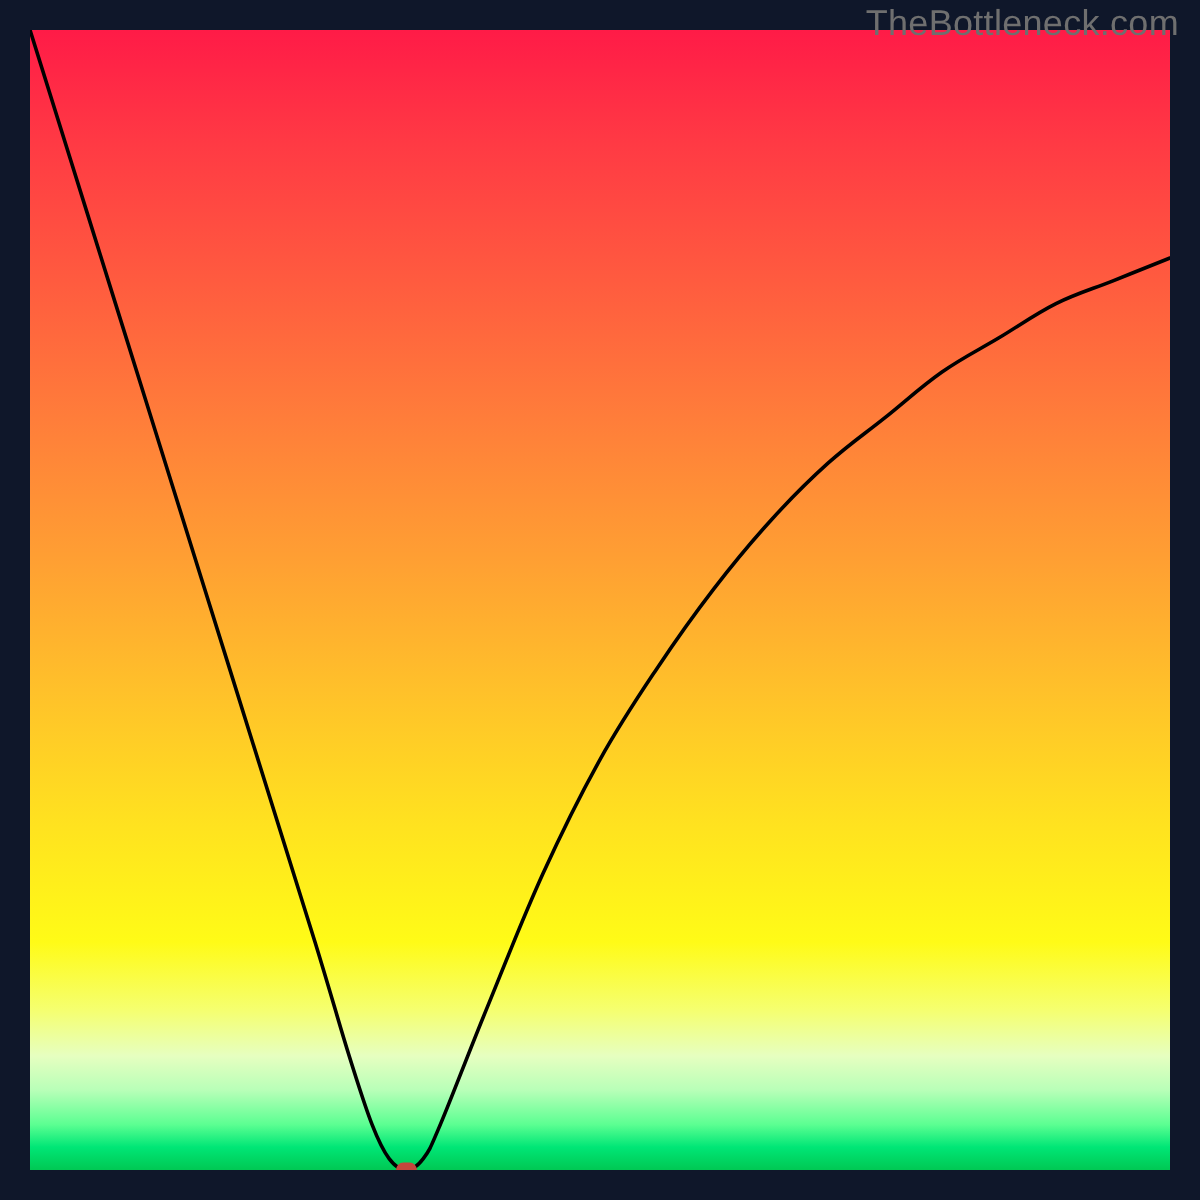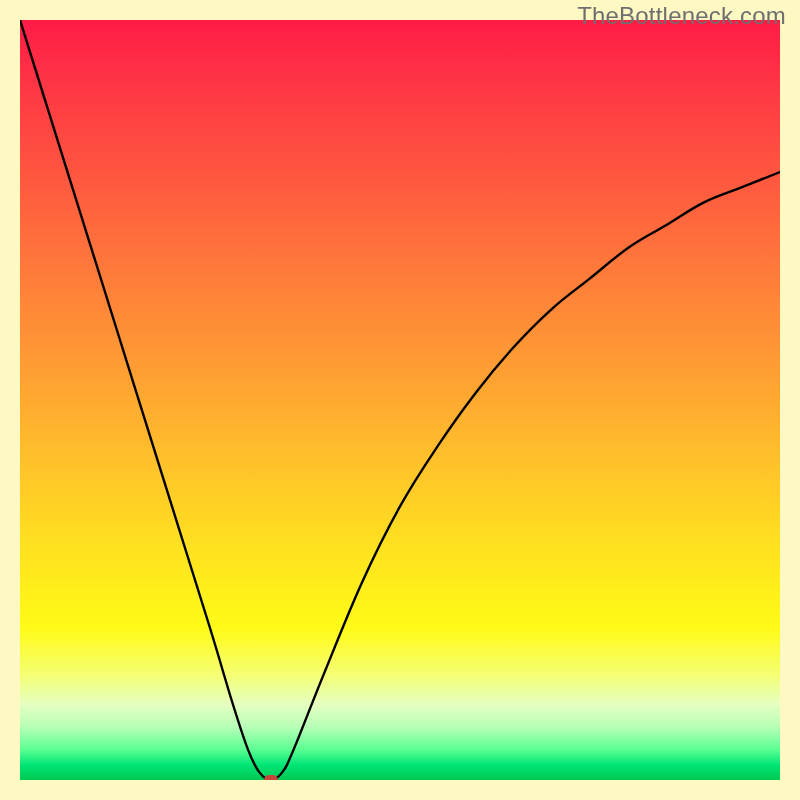--- a/index.html
+++ b/index.html
@@ -8,21 +8,21 @@
     width: 800px;
     height: 800px;
     background: #000;
     overflow: hidden;
     font-family: Arial, Helvetica, sans-serif;
   }
   .frame {
     position: absolute;
     left: 0; top: 0;
     width: 800px; height: 800px;
-    background: #fef9c3;
+    background: #0f172a;
   }
   .watermark {
     position: absolute;
     top: 2px;
     right: 14px;
     color: #6f6f6f;
     font-size: 24px;
     font-weight: 400;
     letter-spacing: 0.2px;
     z-index: 50;

